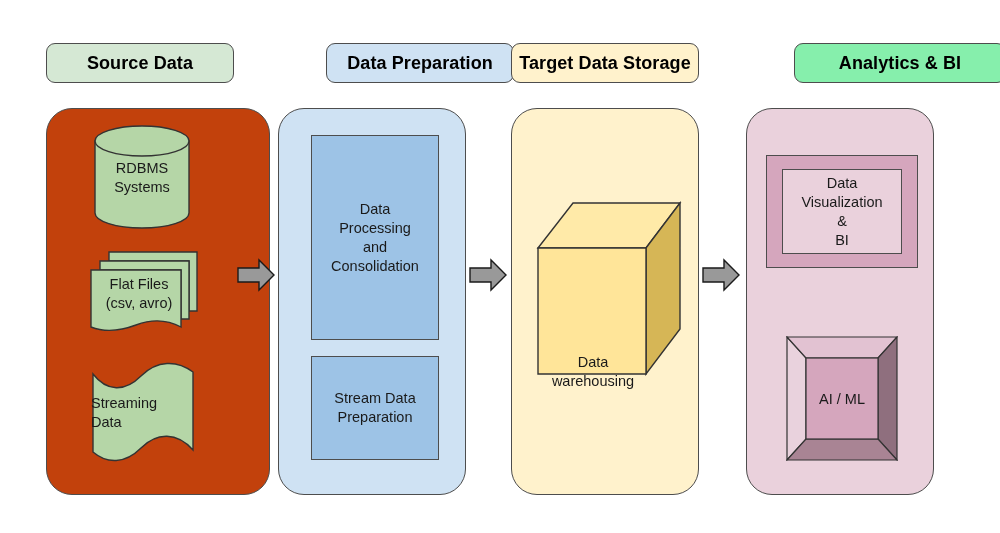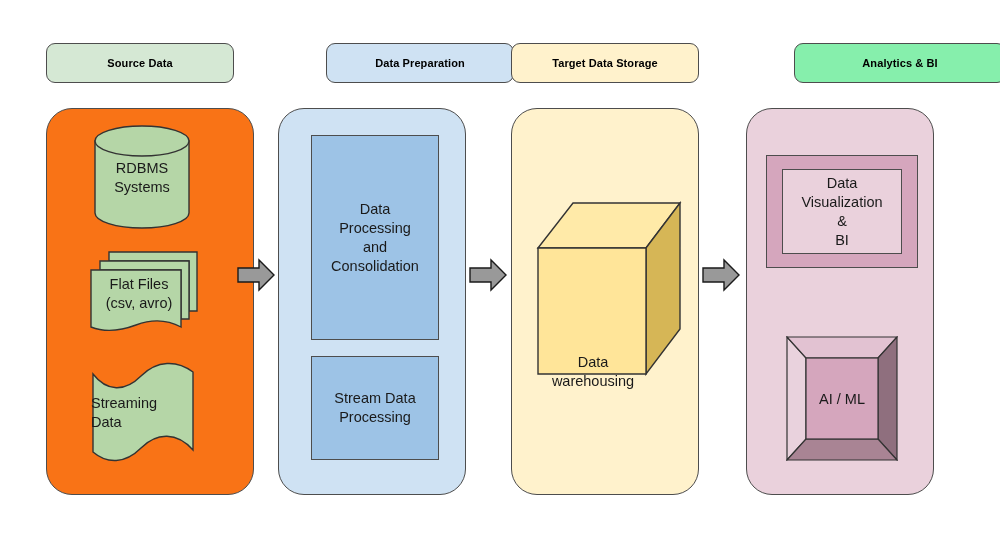--- a/index.html
+++ b/index.html
@@ -25,21 +25,21 @@
     position: absolute;
     height: 40px;
     border: 1.4px solid #4d4d4d;
     border-radius: 9px;
     display: flex;
     align-items: center;
     justify-content: center;
     box-sizing: border-box;
   }
   .header-pill .label {
-    font-size: 11px;
+    font-size: 18px;
     font-weight: bold;
     color: #000000;
     letter-spacing: 0.1px;
     white-space: nowrap;
   }
 
   
   .stage {
     position: absolute;
     border: 1.4px solid #4d4d4d;
@@ -147,21 +147,21 @@
 </style>
 </head>
 <body>
 
 <div id="canvas">
 
   <div class="header-pill" style="left:46px; top:43px; width:188px; background:#d5e8d4;">
     <span class="label">Source Data</span>
   </div>
 
-  <div class="stage" style="left:46px; top:108px; width:208px; height:387px; background:#f97316;">
+  <div class="stage" style="left:46px; top:108px; width:224px; height:387px; background:#c2410c;">
 
     <div class="cylinder" style="left:47px; top:16px; width:96px; height:104px;">
       <svg class="cyl-svg" viewBox="0 0 96 104" preserveAspectRatio="none">
         <path d="M1,16 L1,88 A47,15 0 0 0 95,88 L95,16 Z" fill="#b5d6a7" stroke="#333333" stroke-width="1.4"></path>
         <ellipse cx="48" cy="16" rx="47" ry="15" fill="#b5d6a7" stroke="#333333" stroke-width="1.4"></ellipse>
       </svg>
       <div class="cyl-label node-text">RDBMS
 Systems</div>
     </div>
 
@@ -198,21 +198,21 @@
 
     <div class="rect-node" style="left:32px; top:26px; width:128px; height:205px; background:#9dc3e6;">
       <span class="node-text">Data
 Processing
 and
 Consolidation</span>
     </div>
 
     <div class="rect-node" style="left:32px; top:247px; width:128px; height:104px; background:#9dc3e6;">
       <span class="node-text">Stream Data
-Processing</span>
+Preparation</span>
     </div>
   </div>
 
   <div class="arrow" style="left:469px; top:258px;">
     <svg viewBox="0 0 38 34" width="38" height="34">
       <path d="M1,10 L22,10 L22,2 L37,17 L22,32 L22,24 L1,24 Z" fill="#999999" stroke="#1a1a1a" stroke-width="1.4"></path>
     </svg>
   </div>
 
   <div class="header-pill" style="left:511px; top:43px; width:188px; background:#fff2cc;">

